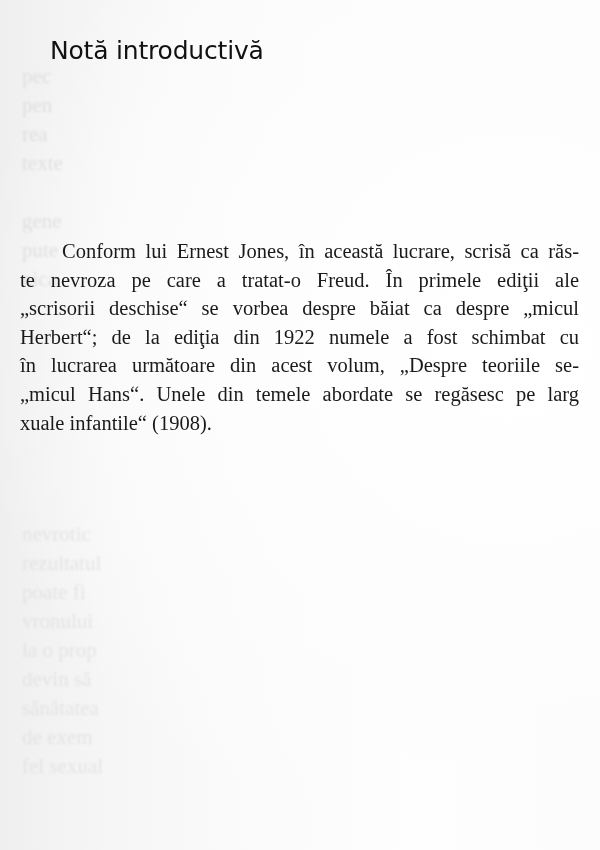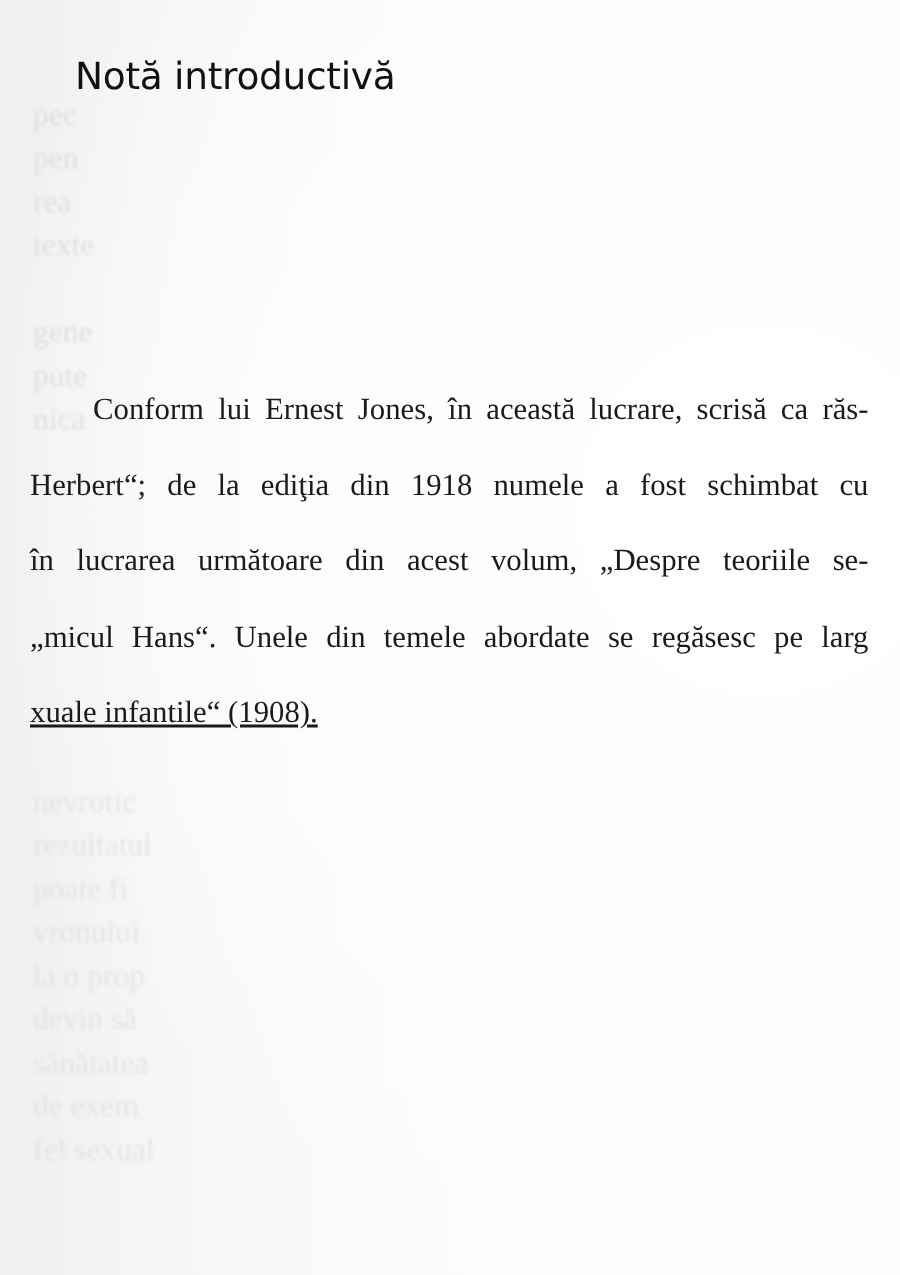--- a/index.html
+++ b/index.html
@@ -73,28 +73,26 @@
       line-height: 28.6px;
       color: #1a1a1a;
       margin: 0;
     }
     .line {
       display: block;
       text-align: justify;
       text-align-last: justify;
       white-space: nowrap;
       height: 28.6px;
-      margin-top: 22px;
     }
     .line.first {
       padding-left: 42px;
     }
     .line.last {
       text-align-last: left;
-      text-decoration: underline;
     }
   </style>
 </head>
 <body>
 
 <div class="page">
 
   <div class="bleed bleed-left">pec
 pen
 rea
@@ -119,19 +117,21 @@
 la o prop
 devin să
 sănătatea
 de exem
 fel sexual</div>
 
   <h1 class="heading">Notă introductivă</h1>
 
   <div class="body-text">
     <span class="line first">Conform lui Ernest Jones, în această lucrare, scrisă ca răs-</span>
-    <span class="line">Herbert“; de la ediţia din 1918 numele a fost schimbat cu</span>
+    <span class="line">te nevroza pe care a tratat-o Freud. În primele ediţii ale</span>
+    <span class="line">„scrisorii deschise“ se vorbea despre băiat ca despre „micul</span>
+    <span class="line">Herbert“; de la ediţia din 1922 numele a fost schimbat cu</span>
     <span class="line">în lucrarea următoare din acest volum, „Despre teoriile se-</span>
     <span class="line">„micul Hans“. Unele din temele abordate se regăsesc pe larg</span>
     <span class="line last">xuale infantile“ (1908).</span>
   </div>
 
 </div>
 
 </body></html>

